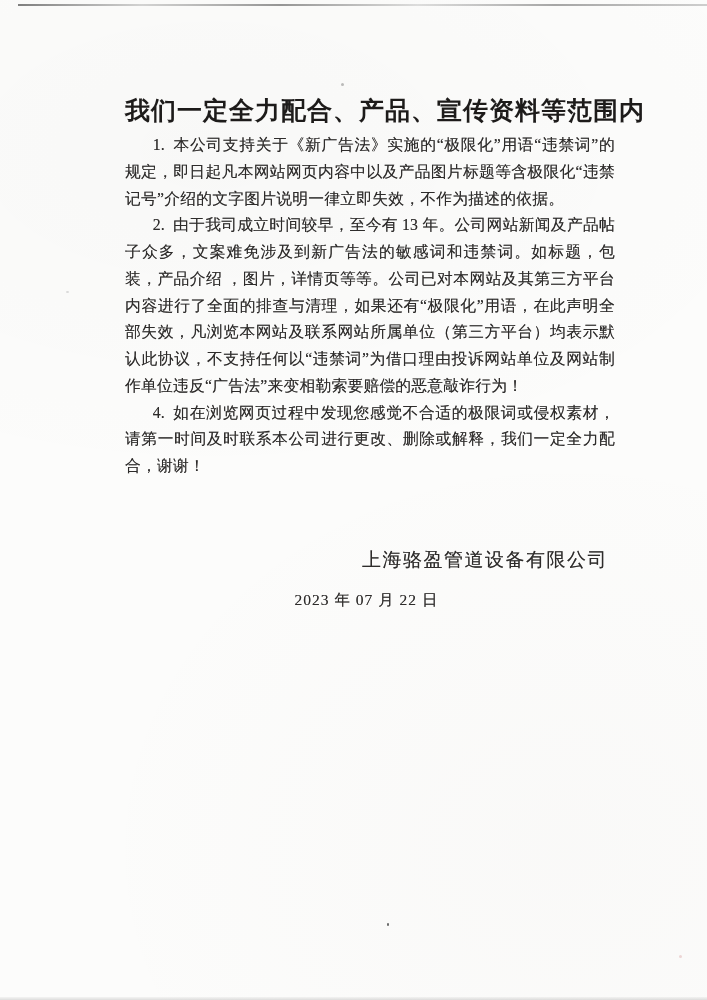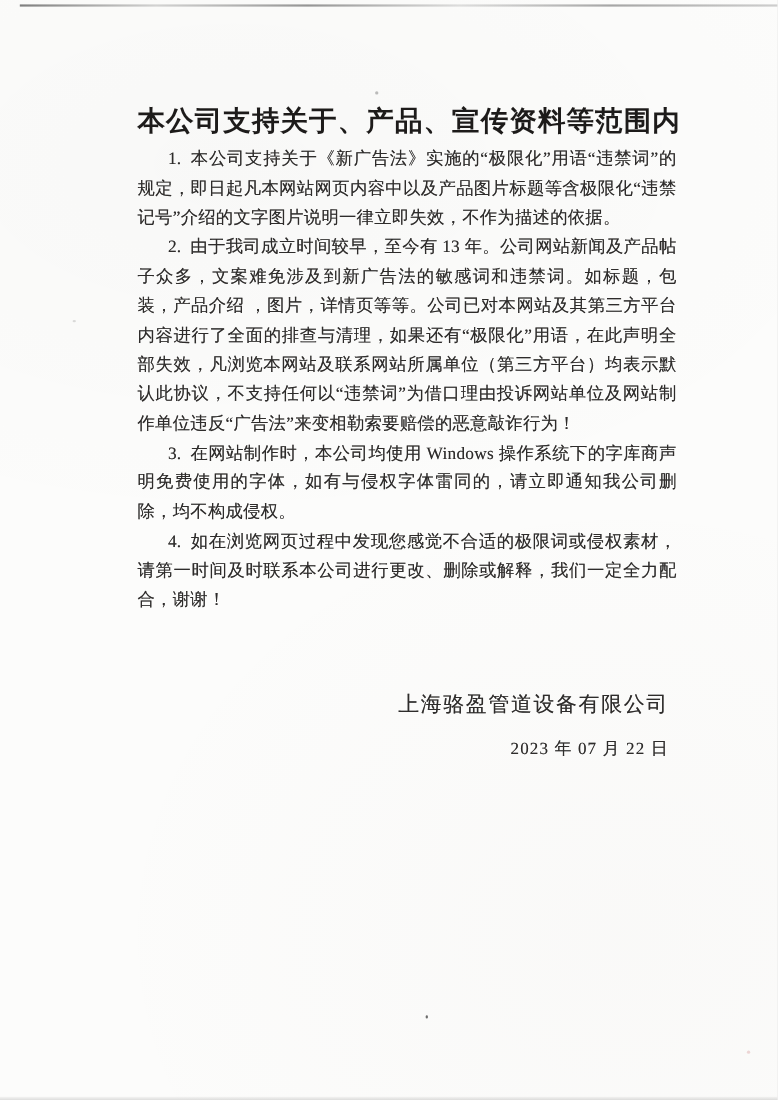--- a/index.html
+++ b/index.html
@@ -79,44 +79,44 @@
   .company-name {
     font-size: 19px;
     letter-spacing: 1.5px;
     text-shadow: 0 0 0.5px rgba(46,44,43,0.55);
   }
   .doc-date {
     margin-top: 17px;
     font-size: 15.5px;
     letter-spacing: 1px;
     text-shadow: 0 0 0.5px rgba(46,44,43,0.55);
+    text-align: center;
   }
   .speck { position: absolute; border-radius: 50%; }
   .speck-a { left: 341px; top: 83px;  width: 3px; height: 3px; background: rgba(70,70,70,0.35); }
   .speck-b { left: 387px; top: 923px; width: 2px; height: 3px; background: rgba(60,60,60,0.75); border-radius: 1px; }
   .speck-c { left: 679px; top: 955px; width: 3px; height: 3px; background: rgba(205,130,130,0.30); }
   .speck-d { left: 66px;  top: 291px; width: 3px; height: 2px; background: rgba(120,120,120,0.25); }
 </style>
 </head>
 <body>
 
 <div class="page">
 
   <div class="scan-edge-top"></div>
 
   <div class="content">
 
     <h1 class="doc-title">
-      <span class="title-line">本公司支持关于、产品、宣传资料等范围内</span>
+      <span class="title-line">我们一定全力配合、产品、宣传资料等范围内</span>
     </h1>
 
     <div class="body-text">
       <p class="para-1">1. 本公司支持关于《新广告法》实施的“极限化”用语“违禁词”的规定，即日起凡本网站网页内容中以及产品图片标题等含极限化“违禁记号”介绍的文字图片说明一律立即失效，不作为描述的依据。</p>
       <p class="para-2">2. 由于我司成立时间较早，至今有 13 年。公司网站新闻及产品帖子众多，文案难免涉及到新广告法的敏感词和违禁词。如标题，包装，产品介绍 ，图片，详情页等等。公司已对本网站及其第三方平台内容进行了全面的排查与清理，如果还有“极限化”用语，在此声明全部失效，凡浏览本网站及联系网站所属单位（第三方平台）均表示默认此协议，不支持任何以“违禁词”为借口理由投诉网站单位及网站制作单位违反“广告法”来变相勒索要赔偿的恶意敲诈行为！</p>
-      <p class="para-3">3. 在网站制作时，本公司均使用 Windows 操作系统下的字库商声明免费使用的字体，如有与侵权字体雷同的，请立即通知我公司删除，均不构成侵权。</p>
       <p class="para-4">4. 如在浏览网页过程中发现您感觉不合适的极限词或侵权素材，请第一时间及时联系本公司进行更改、删除或解释，我们一定全力配合，谢谢！</p>
     </div>
 
     <div class="signature">
       <div class="company-name">上海骆盈管道设备有限公司</div>
       <div class="doc-date">2023 年 07 月 22 日</div>
     </div>
 
   </div>
 

